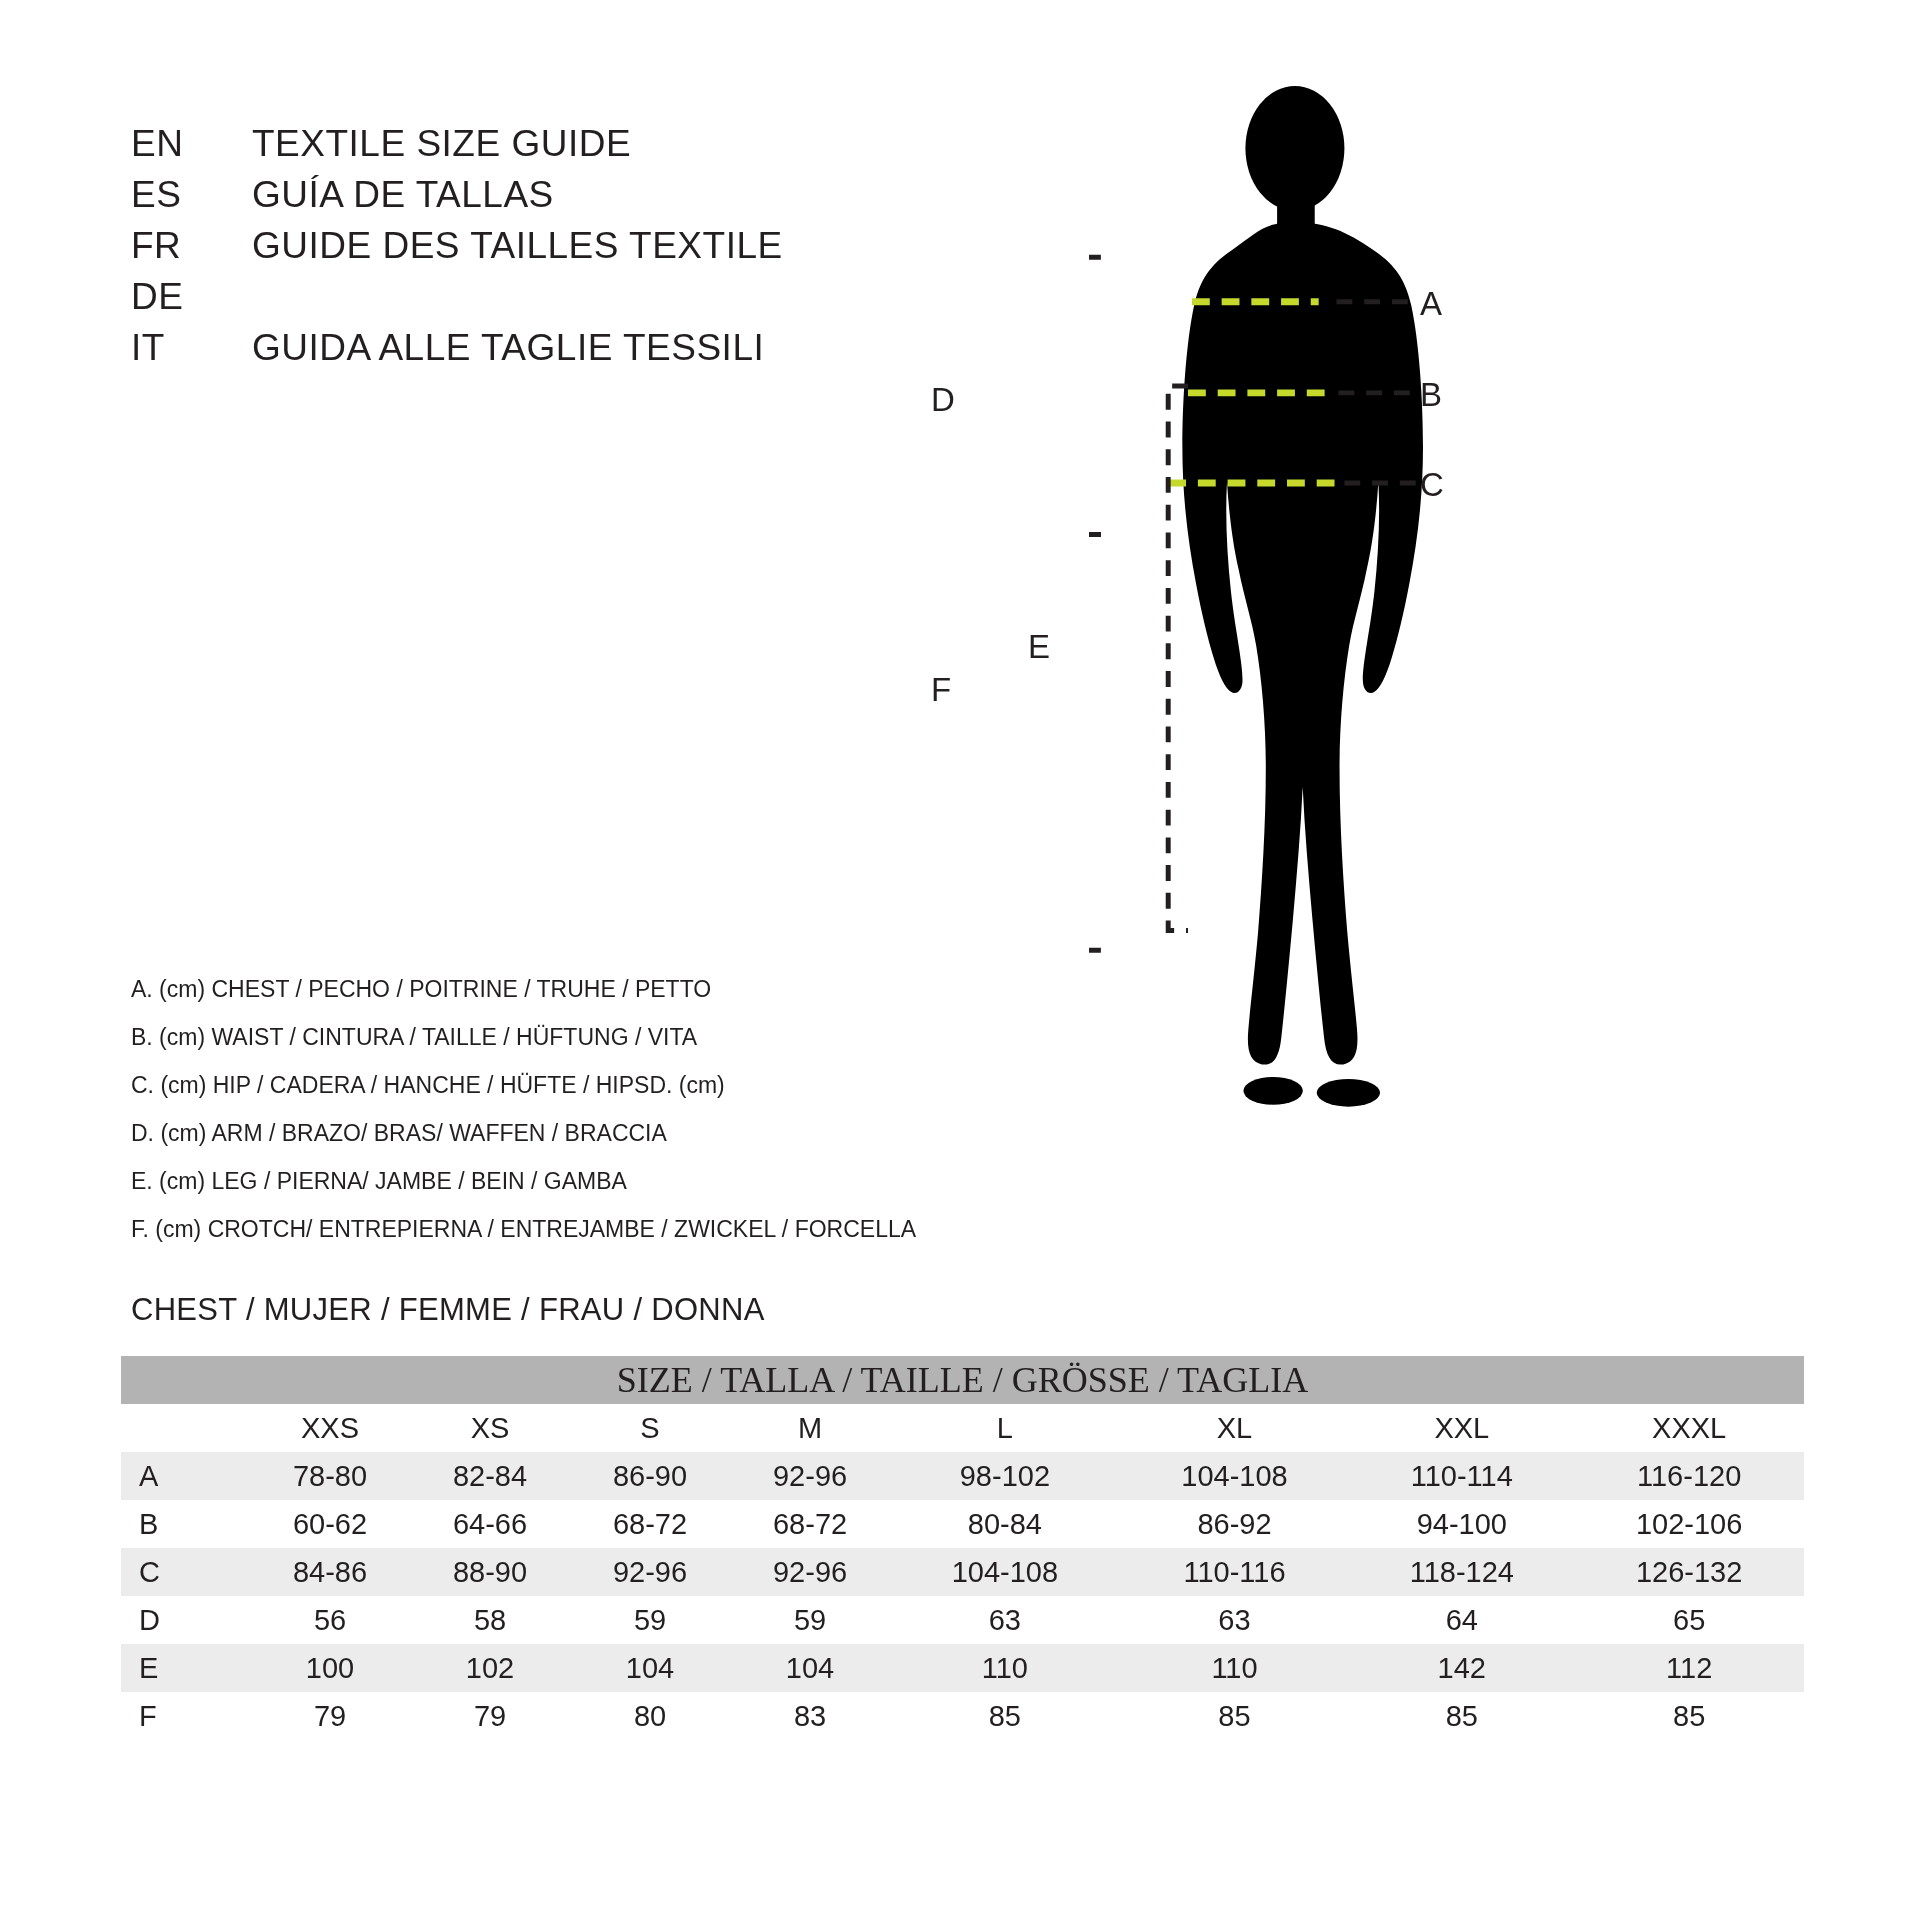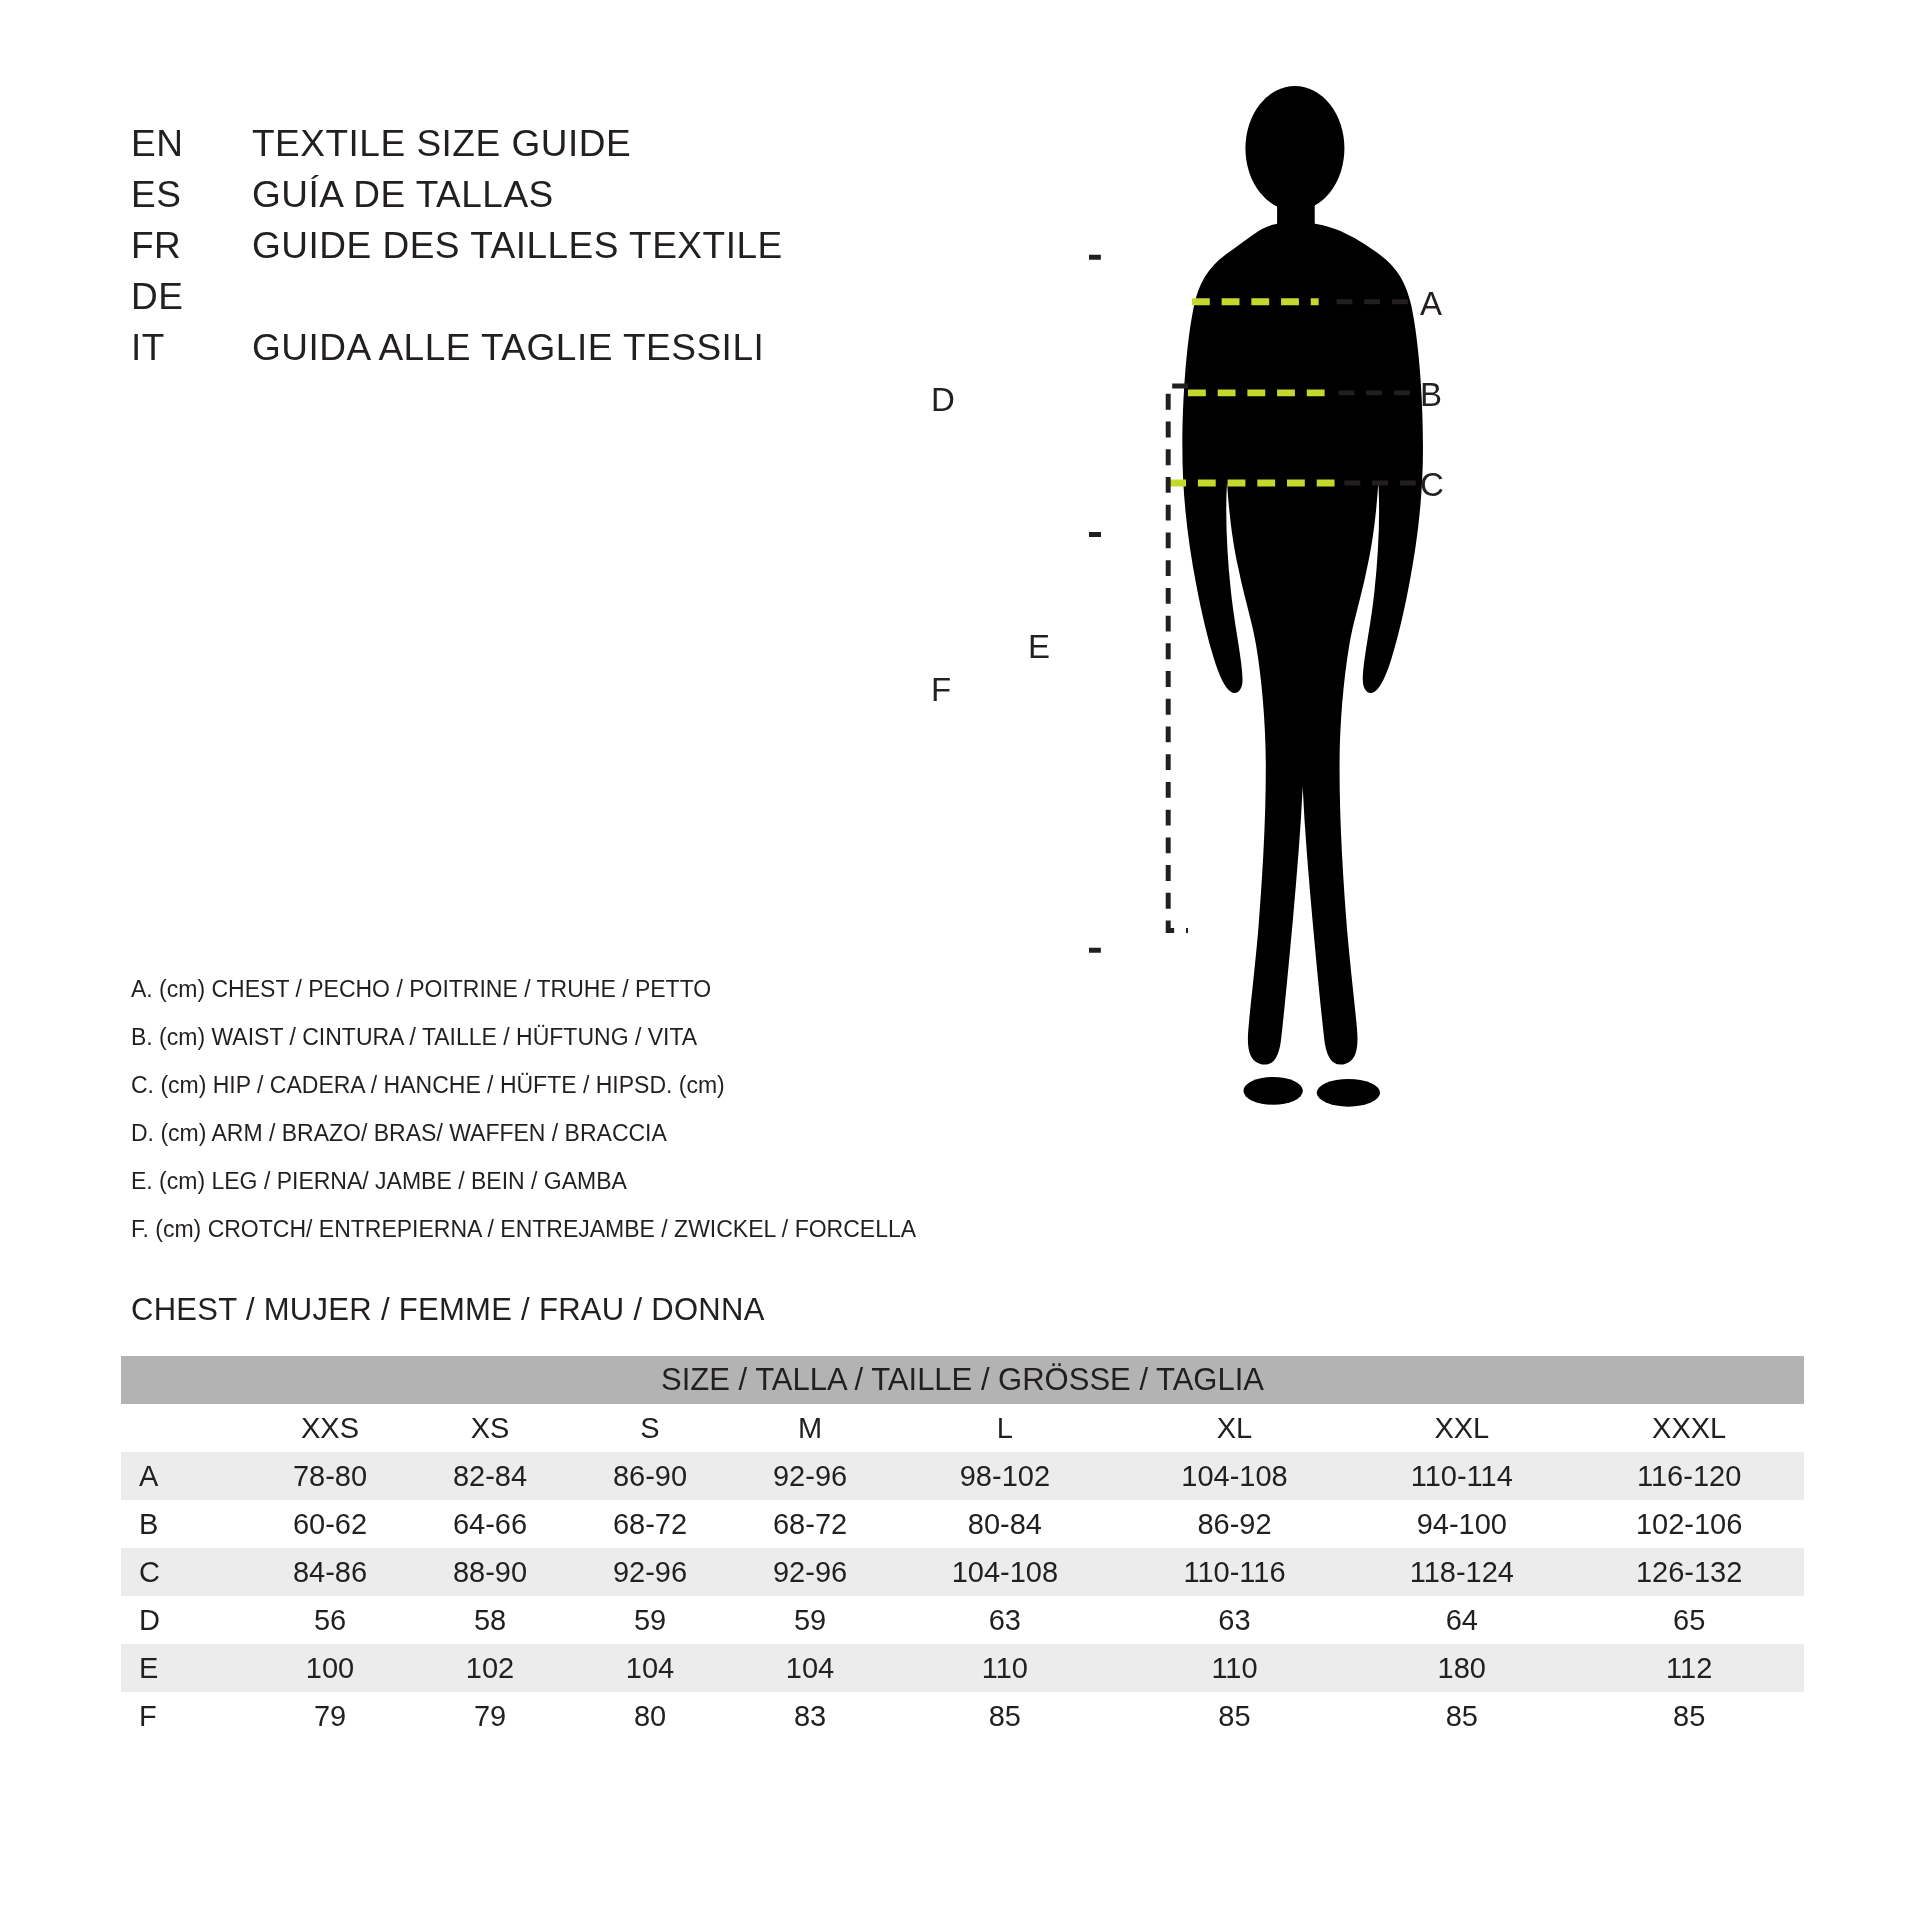--- a/index.html
+++ b/index.html
@@ -79,22 +79,23 @@
   #size-table .row-head {
     text-align: left;
     padding-left: 18px;
     width: 111px;
   }
   .tbl-title-row td {
     background: #b3b3b3;
     text-align: left;
     padding-left: 18px;
     height: 51px;
-    font-size: 31px;
+    font-size: 36px;
     color: #231f20;
+    font-family: Liberation Serif, serif;
   }
   .tbl-header-row td {
     background: #ffffff;
     height: 53px;
   }
   .row-shaded td {
     background: #ececec;
   }
   .row-plain td {
     background: #ffffff;
@@ -297,21 +298,21 @@
     </tr>
 
     <tr class="row-shaded">
       <td class="row-head">E</td>
       <td>100</td>
       <td>102</td>
       <td>104</td>
       <td>104</td>
       <td>110</td>
       <td>110</td>
-      <td>180</td>
+      <td>142</td>
       <td>112</td>
     </tr>
 
     <tr class="row-plain">
       <td class="row-head">F</td>
       <td>79</td>
       <td>79</td>
       <td>80</td>
       <td>83</td>
       <td>85</td>

